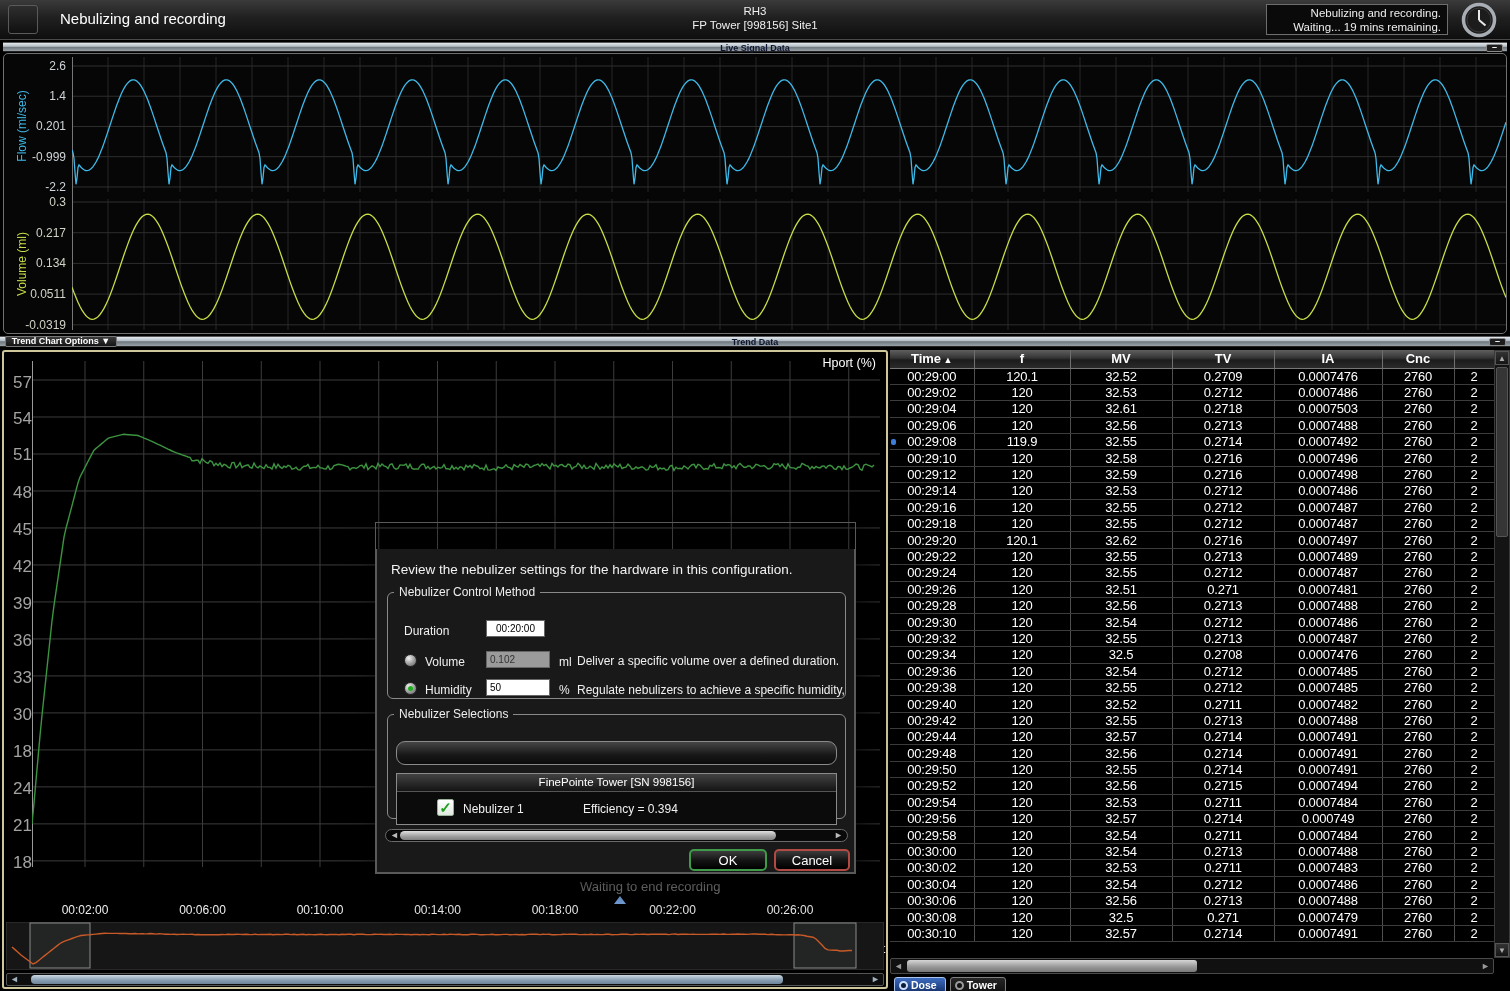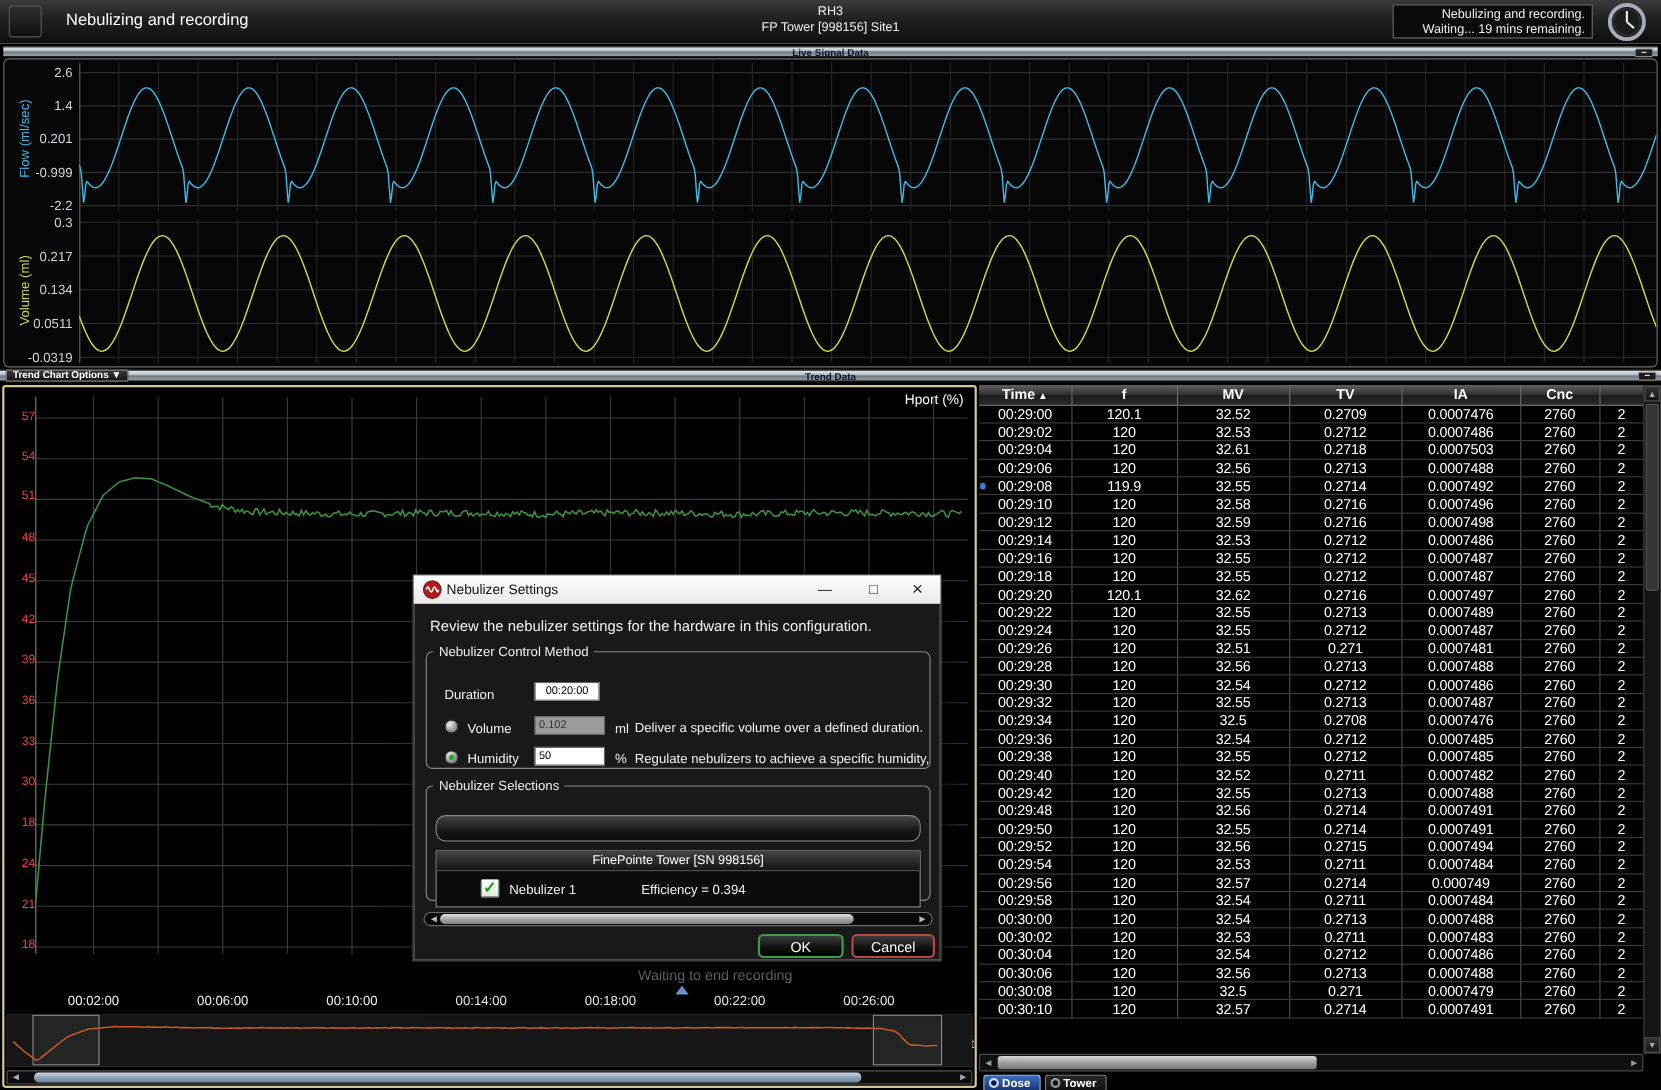--- a/index.html
+++ b/index.html
@@ -36,21 +36,21 @@
   .rot-label{position:absolute;white-space:nowrap;font-size:12px;transform:translate(-50%,-50%) rotate(-90deg);}
 
   
   .trend-metal{position:absolute;left:0;top:336px;width:1510px;height:11px;}
   .trend-opts-btn{position:absolute;left:5px;top:0px;height:11px;width:112px;background:linear-gradient(#3a3a3a,#141414);
     border:1px solid #777;border-radius:2px;color:#fff;font-size:9px;line-height:9px;text-align:center;font-weight:bold;}
 
   
   .trend-wrap{position:absolute;left:2px;top:350px;width:886px;height:639px;background:#000;
     border:2px solid #cfc79b;border-radius:3px;}
-  .ytick{position:absolute;left:2px;width:26px;text-align:right;color:#ef4444;font-size:11px;}
+  .ytick{position:absolute;left:2px;width:26px;text-align:right;color:#a3a3a3;font-size:17px;}
   .xtick{position:absolute;width:80px;text-align:center;color:#eee;font-size:12px;top:551px;}
   .trend-legend{position:absolute;right:10px;top:4px;color:#fff;font-size:12.5px;}
   .waiting-text{position:absolute;left:576px;top:527px;color:#9a9a9a;font-size:13px;}
   .time-marker{position:absolute;left:610px;top:544px;width:0;height:0;
     border-left:6px solid transparent;border-right:6px solid transparent;border-bottom:8px solid #7aa9e6;}
   .trend-scroll{position:absolute;left:2px;top:621px;width:878px;height:13px;background:#0d0d0d;border:1px solid #555;border-radius:2px;}
   .trend-scroll .thumb{position:absolute;left:24px;top:1px;width:752px;height:9px;border-radius:4px;
     background:linear-gradient(#cdd9e4,#8aa0b4 55%,#6e8498);}
   .sarrow{position:absolute;top:0px;color:#9fb0bf;font-size:9px;line-height:11px;}
   .overview-label{position:absolute;left:852px;top:590px;color:#fff;font-size:12px;}
@@ -547,20 +547,29 @@
         <tr>
           <td>00:29:42</td>
           <td>120</td>
           <td>32.55</td>
           <td>0.2713</td>
           <td>0.0007488</td>
           <td>2760</td>
           <td>2</td>
         </tr>
         <tr>
+          <td>00:29:44</td>
+          <td>120</td>
+          <td>32.57</td>
+          <td>0.2714</td>
+          <td>0.0007491</td>
+          <td>2760</td>
+          <td>2</td>
+        </tr>
+        <tr>
           <td>00:29:48</td>
           <td>120</td>
           <td>32.56</td>
           <td>0.2714</td>
           <td>0.0007491</td>
           <td>2760</td>
           <td>2</td>
         </tr>
         <tr>
           <td>00:29:50</td>
@@ -670,32 +679,20 @@
   </div>
   <div class="hscroll">
     <span class="sarrow" style="left:3px;">◄</span>
     <div class="thumb"></div>
     <span class="sarrow" style="right:3px;">►</span>
   </div>
   <div class="tabs" id="bottom-tabs"><span class="tab sel"><span class="dot"></span>Dose</span><span class="tab unsel"><span class="dot"></span>Tower</span></div>
 </div>
 
 <div class="dialog">
-  <div class="dlg-title">
-    <span class="dlg-icon">
-      <svg width="18" height="18">
-        <circle cx="9" cy="9" r="8" fill="#b01c1c" stroke="#7a0f0f" stroke-width="1"></circle>
-        <path d="M3.5 9 Q5 4.5 6.5 9 T9.5 9 T12.5 9 T14.5 9" fill="none" stroke="#fff" stroke-width="1.4"></path>
-      </svg>
-    </span>
-    <span class="dlg-title-text">Nebulizer Settings</span>
-    <span class="winbtn" style="right:90px;">—</span>
-    <span class="winbtn" style="right:46px;">□</span>
-    <span class="winbtn" style="right:6px;">✕</span>
-  </div>
   <div class="dlg-body">
     <div class="dlg-instr">Review the nebulizer settings for the hardware in this configuration.</div>
 
     <fieldset class="fs1">
       <legend>Nebulizer Control Method</legend>
       <span class="dlbl" style="left:16px;top:25px;text-align:right;">Duration</span>
       <input class="dinput white" style="left: 98px; top: 21px; width: 59px; text-align: center;" value="00:20:00">
       <span class="radio" id="radio-volume" style="left:16px;top:55px;"></span>
       <span class="dlbl" style="left:37px;top:56px;">Volume</span>
       <input class="dinput dis" style="left: 98px; top: 52px; width: 64px;" value="0.102">

